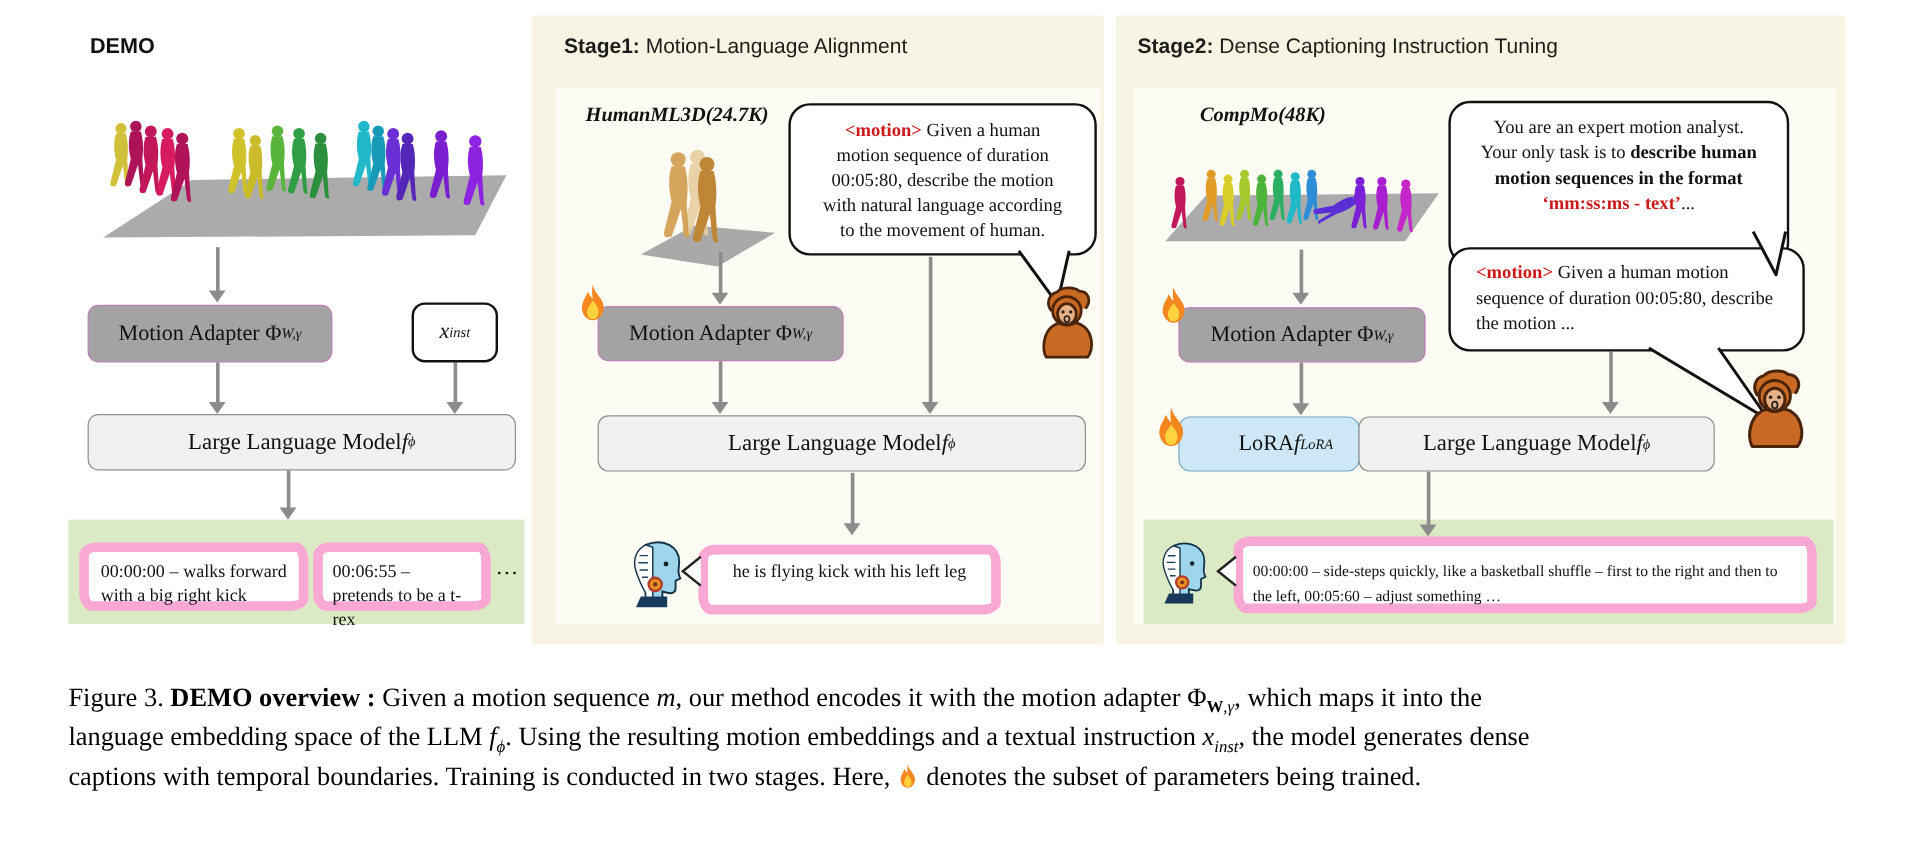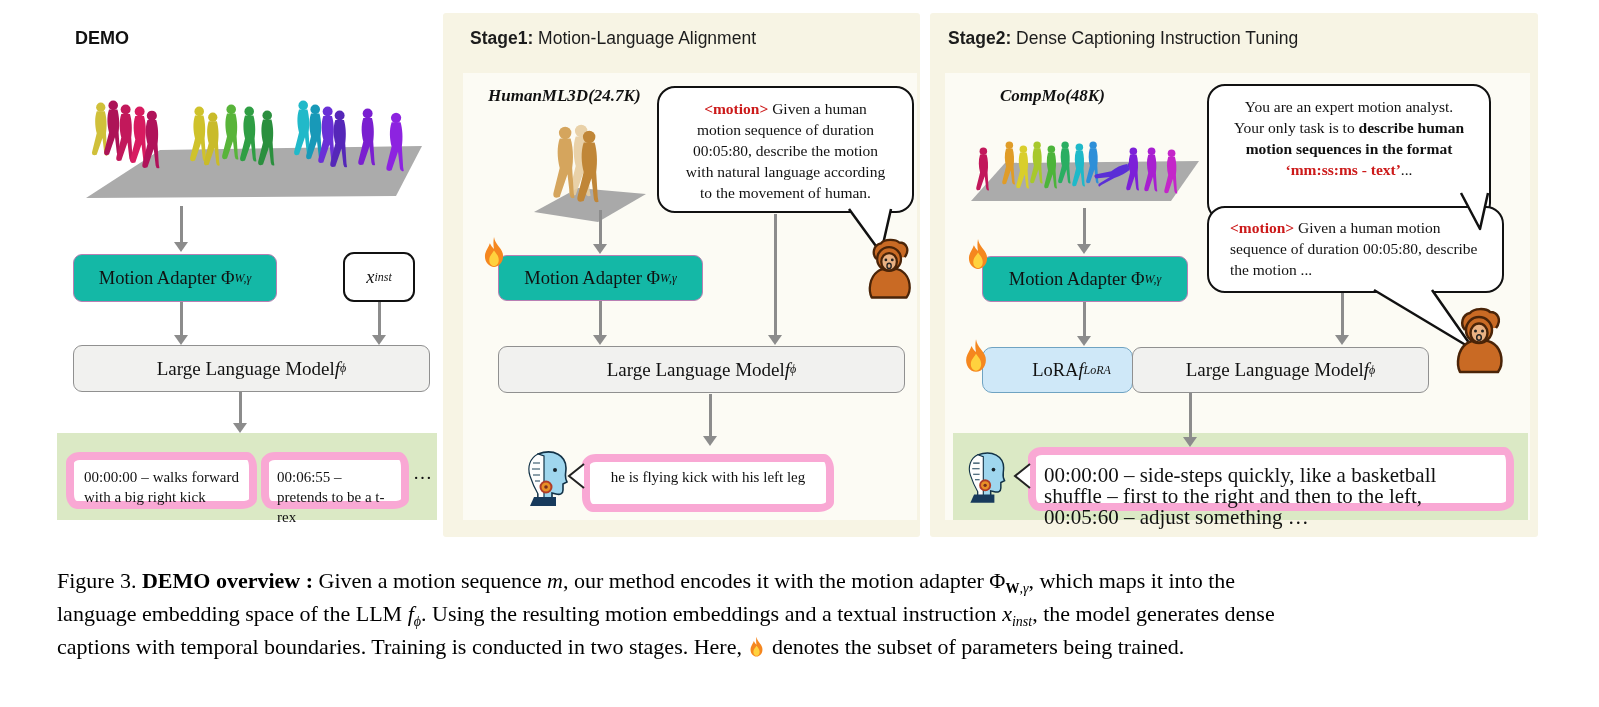--- a/index.html
+++ b/index.html
@@ -8,21 +8,21 @@
   .panel-bg{position:absolute;background:#f7f4e4;border-radius:3px;}
   .card-bg{position:absolute;background:#fcfbf4;}
   .green-bg{position:absolute;background:#dbe9c5;}
   .ptitle{position:absolute;font-family:"Liberation Sans",sans-serif;font-size:17.5px;color:#1c1c1c;white-space:nowrap;z-index:2;}
   .ptitle b{font-weight:700;}
   .demo-title{position:absolute;font-family:"Liberation Sans",sans-serif;font-size:18px;font-weight:700;color:#111;z-index:2;}
   .dataset{position:absolute;font-weight:700;font-style:italic;font-size:17px;white-space:nowrap;z-index:2;}
   .box{position:absolute;display:flex;align-items:center;justify-content:center;font-size:18.5px;white-space:nowrap;z-index:2;box-sizing:border-box;}
   .box sub{font-size:12px;font-style:italic;}
   .box .it{font-style:italic;}
-  .pink{background:#14b8a6;border:1.5px solid #b97fb3;border-radius:9px;}
+  .pink{background:#a3a3a3;border:1.5px solid #b97fb3;border-radius:9px;}
   .grayb{background:#f1f1ef;border:1.5px solid #909090;border-radius:9px;}
   .blueb{background:#cfe8f8;border:1.5px solid #6fa3c2;border-radius:10px;padding-left:28px;}
   .whiteb{background:#fff;border:2px solid #111;border-radius:11px;font-style:italic;}
   .bubble{position:absolute;background:#fff;border:2.5px solid #111;border-radius:18px;font-size:15.5px;line-height:21px;text-align:center;box-sizing:border-box;z-index:2;}
   .bubble .tag{color:#cc1a1a;font-weight:700;}
   .bubble b{font-weight:700;}
   .bubble .red{color:#cc1a1a;font-weight:700;}
   .wavy{position:absolute;background:#fff;border:8px solid #f9a8d4;font-size:15px;line-height:20px;box-sizing:border-box;z-index:2;border-radius:14px 10px 16px 11px/11px 16px 10px 15px;}
   .arrow{position:absolute;width:14px;z-index:1;}
   .arrow .st{position:absolute;left:5.5px;top:0;bottom:8px;width:3px;background:#8c8c8c;}
@@ -301,21 +301,21 @@
   <svg class="icon" style="left:963px;top:449px;" width="48" height="56" viewBox="0 0 52 58">
     <path d="M16,5 C32,-1 44,7 44,19 C44,25 42,28 45,33 L41,35 L41,41 C41,45 38,46 34,45 L30,44 L30,50 L16,50 Z" fill="#9fd6ee" stroke="#123247" stroke-width="1.6"></path>
     <path d="M16,5 C8,9 5,18 8,27 C10,33 13,40 16,45 L16,50 L22,50 L22,7 Z" fill="#fdfdfd" stroke="#123247" stroke-width="1.2"></path>
     <path d="M11,14 h7 M10,20 h8 M11,26 h7 M13,32 h5" stroke="#1d4258" stroke-width="1.2" fill="none"></path>
     <circle cx="33" cy="21" r="2" fill="#18242c"></circle>
     <path d="M12,48 h22 v9 h-26 z" fill="#173a5c"></path>
     <circle cx="24" cy="38" r="5.5" fill="#e89026" stroke="#b03d28" stroke-width="2"></circle>
     <circle cx="24" cy="38" r="1.8" fill="#7a2d1c"></circle>
   </svg>
 
-  <div class="wavy" style="left:1028px;top:447px;width:486px;height:64px;padding:10px 8px;font-size:21px;line-height:21px;">00:00:00 – side-steps quickly, like a basketball shuffle – first to the right and then to the left, 00:05:60 – adjust something …</div>
+  <div class="wavy" style="left:1028px;top:447px;width:486px;height:64px;padding:10px 8px;font-size:13px;line-height:21px;">00:00:00 – side-steps quickly, like a basketball shuffle – first to the right and then to the left, 00:05:60 – adjust something …</div>
   <svg class="tail" style="left:1012px;top:462px;" width="20" height="28" viewBox="0 0 20 28">
     <path d="M18,2 L3,14 L18,26" fill="#ffffff" stroke="#222" stroke-width="2"></path>
   </svg>
 
   <div class="cap" style="left:57px;top:568px;">
     <span>Figure 3. </span><b>DEMO overview : </b><span>Given a motion sequence </span><i>m</i><span>, our method encodes it with the motion adapter Φ</span><sub class="bsub">W</sub><sub>,γ</sub><span>, which maps it into the</span>
   </div>
   <div class="cap" style="left:57px;top:601px;">
     <span>language embedding space of the LLM </span><i>f</i><sub>ϕ</sub><span>. Using the resulting motion embeddings and a textual instruction </span><i>x</i><sub>inst</sub><span>, the model generates dense</span>
   </div>

